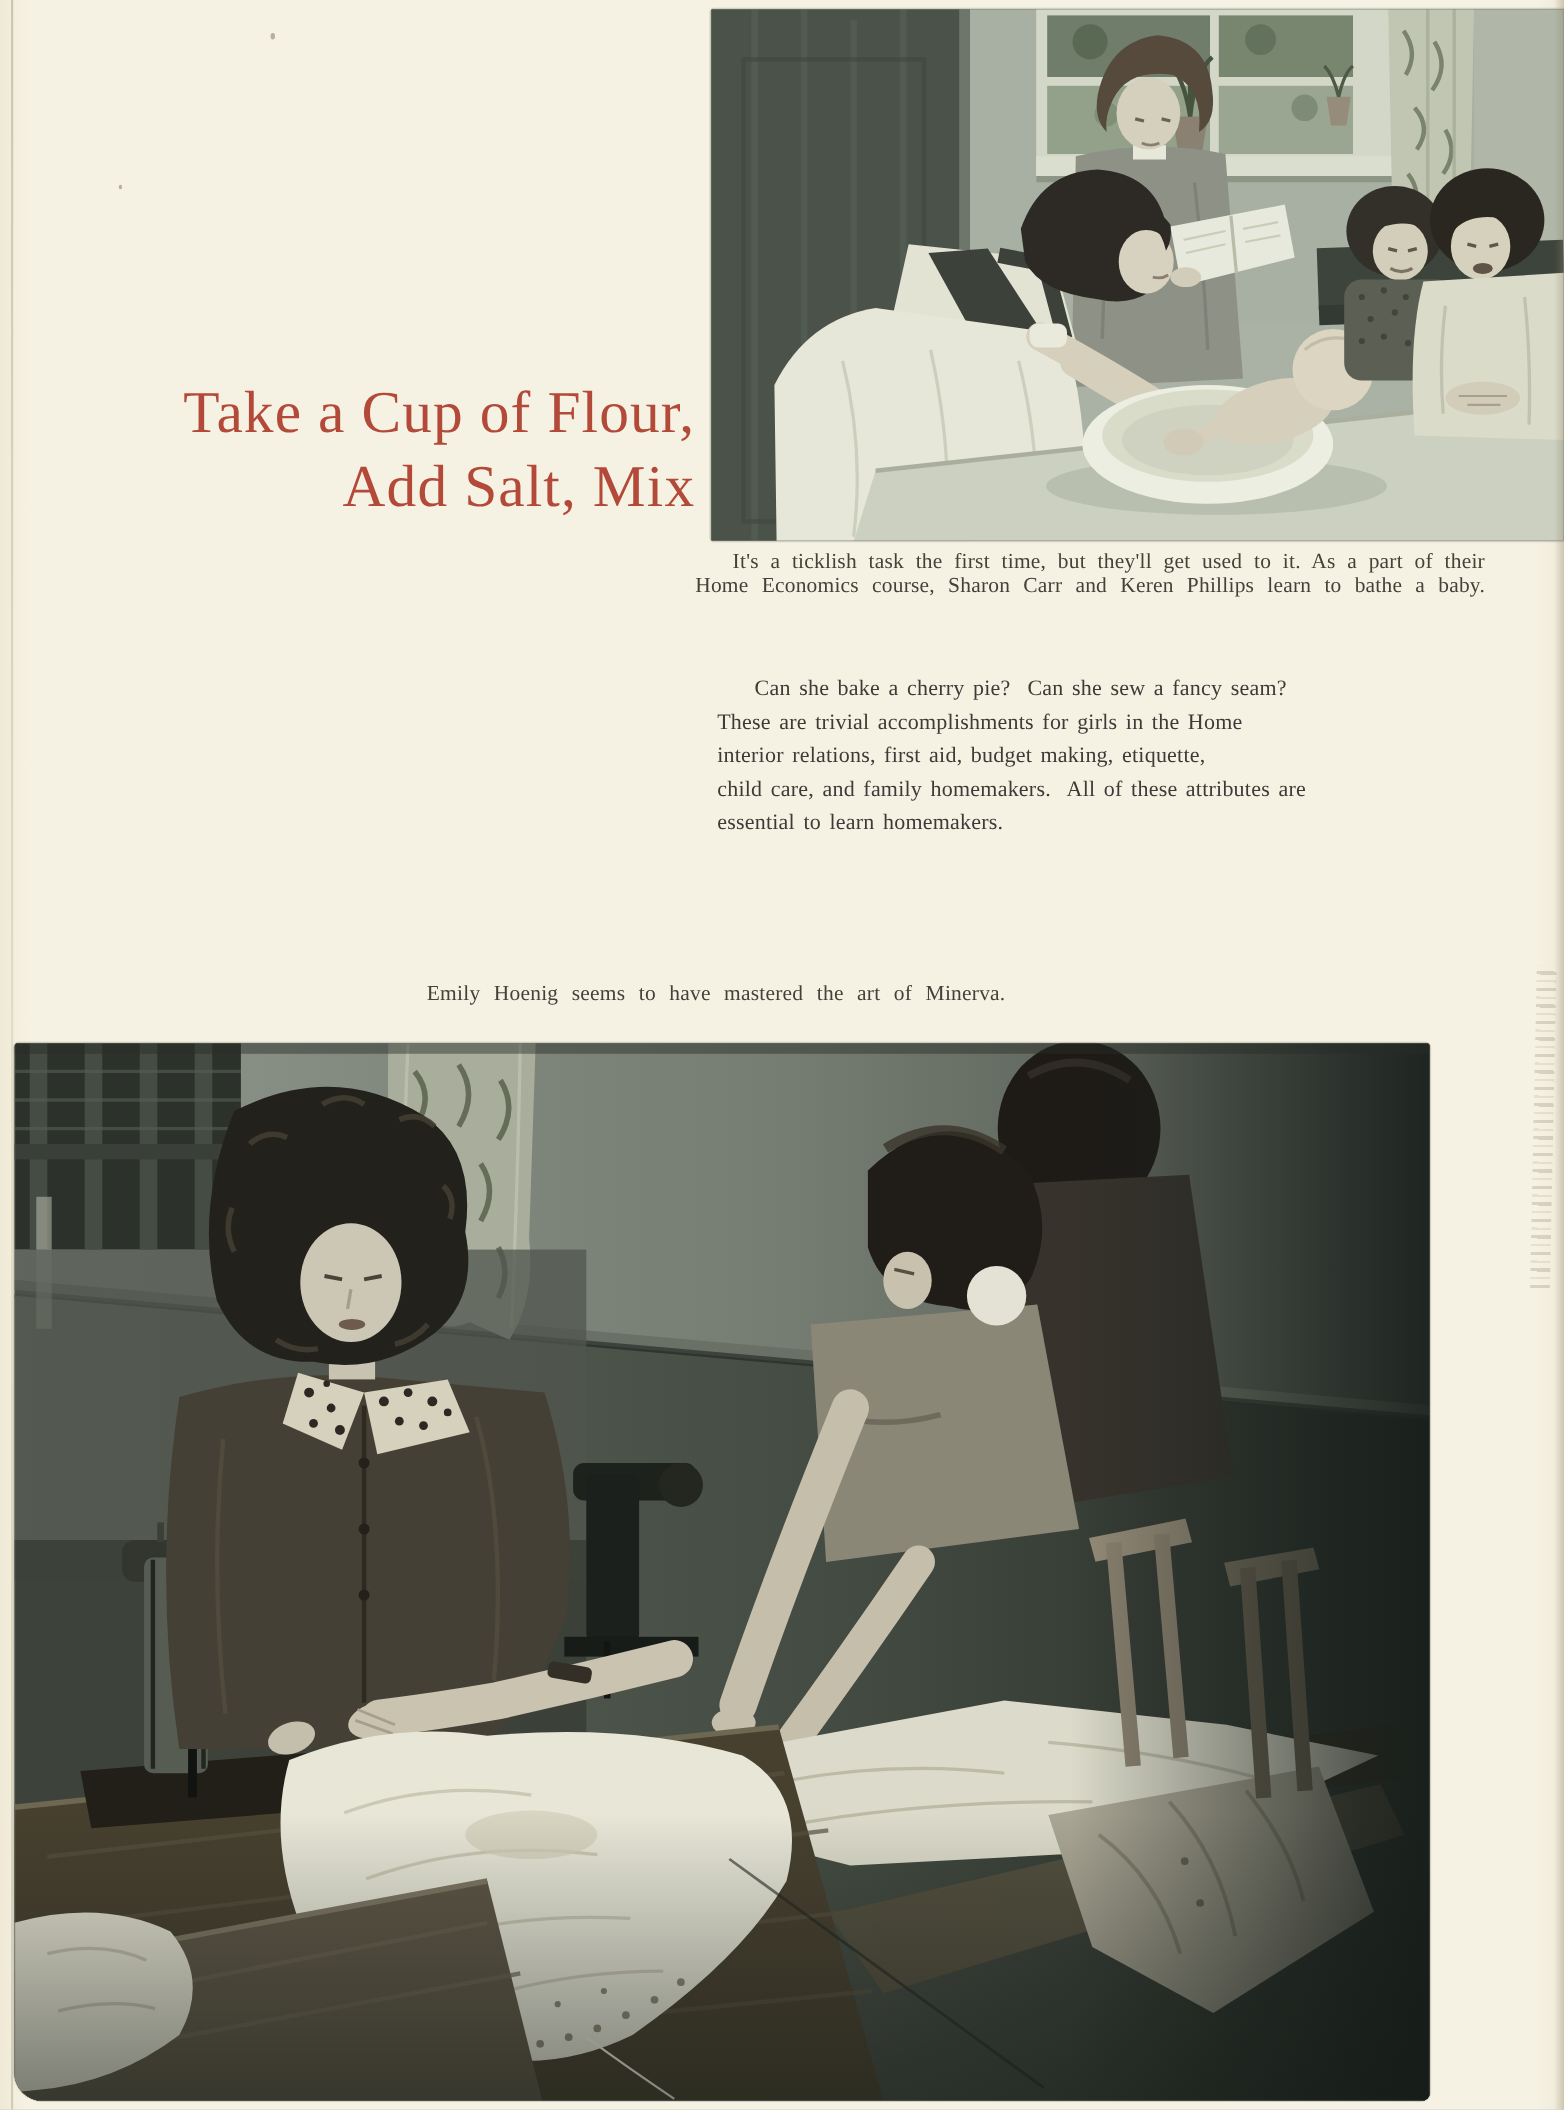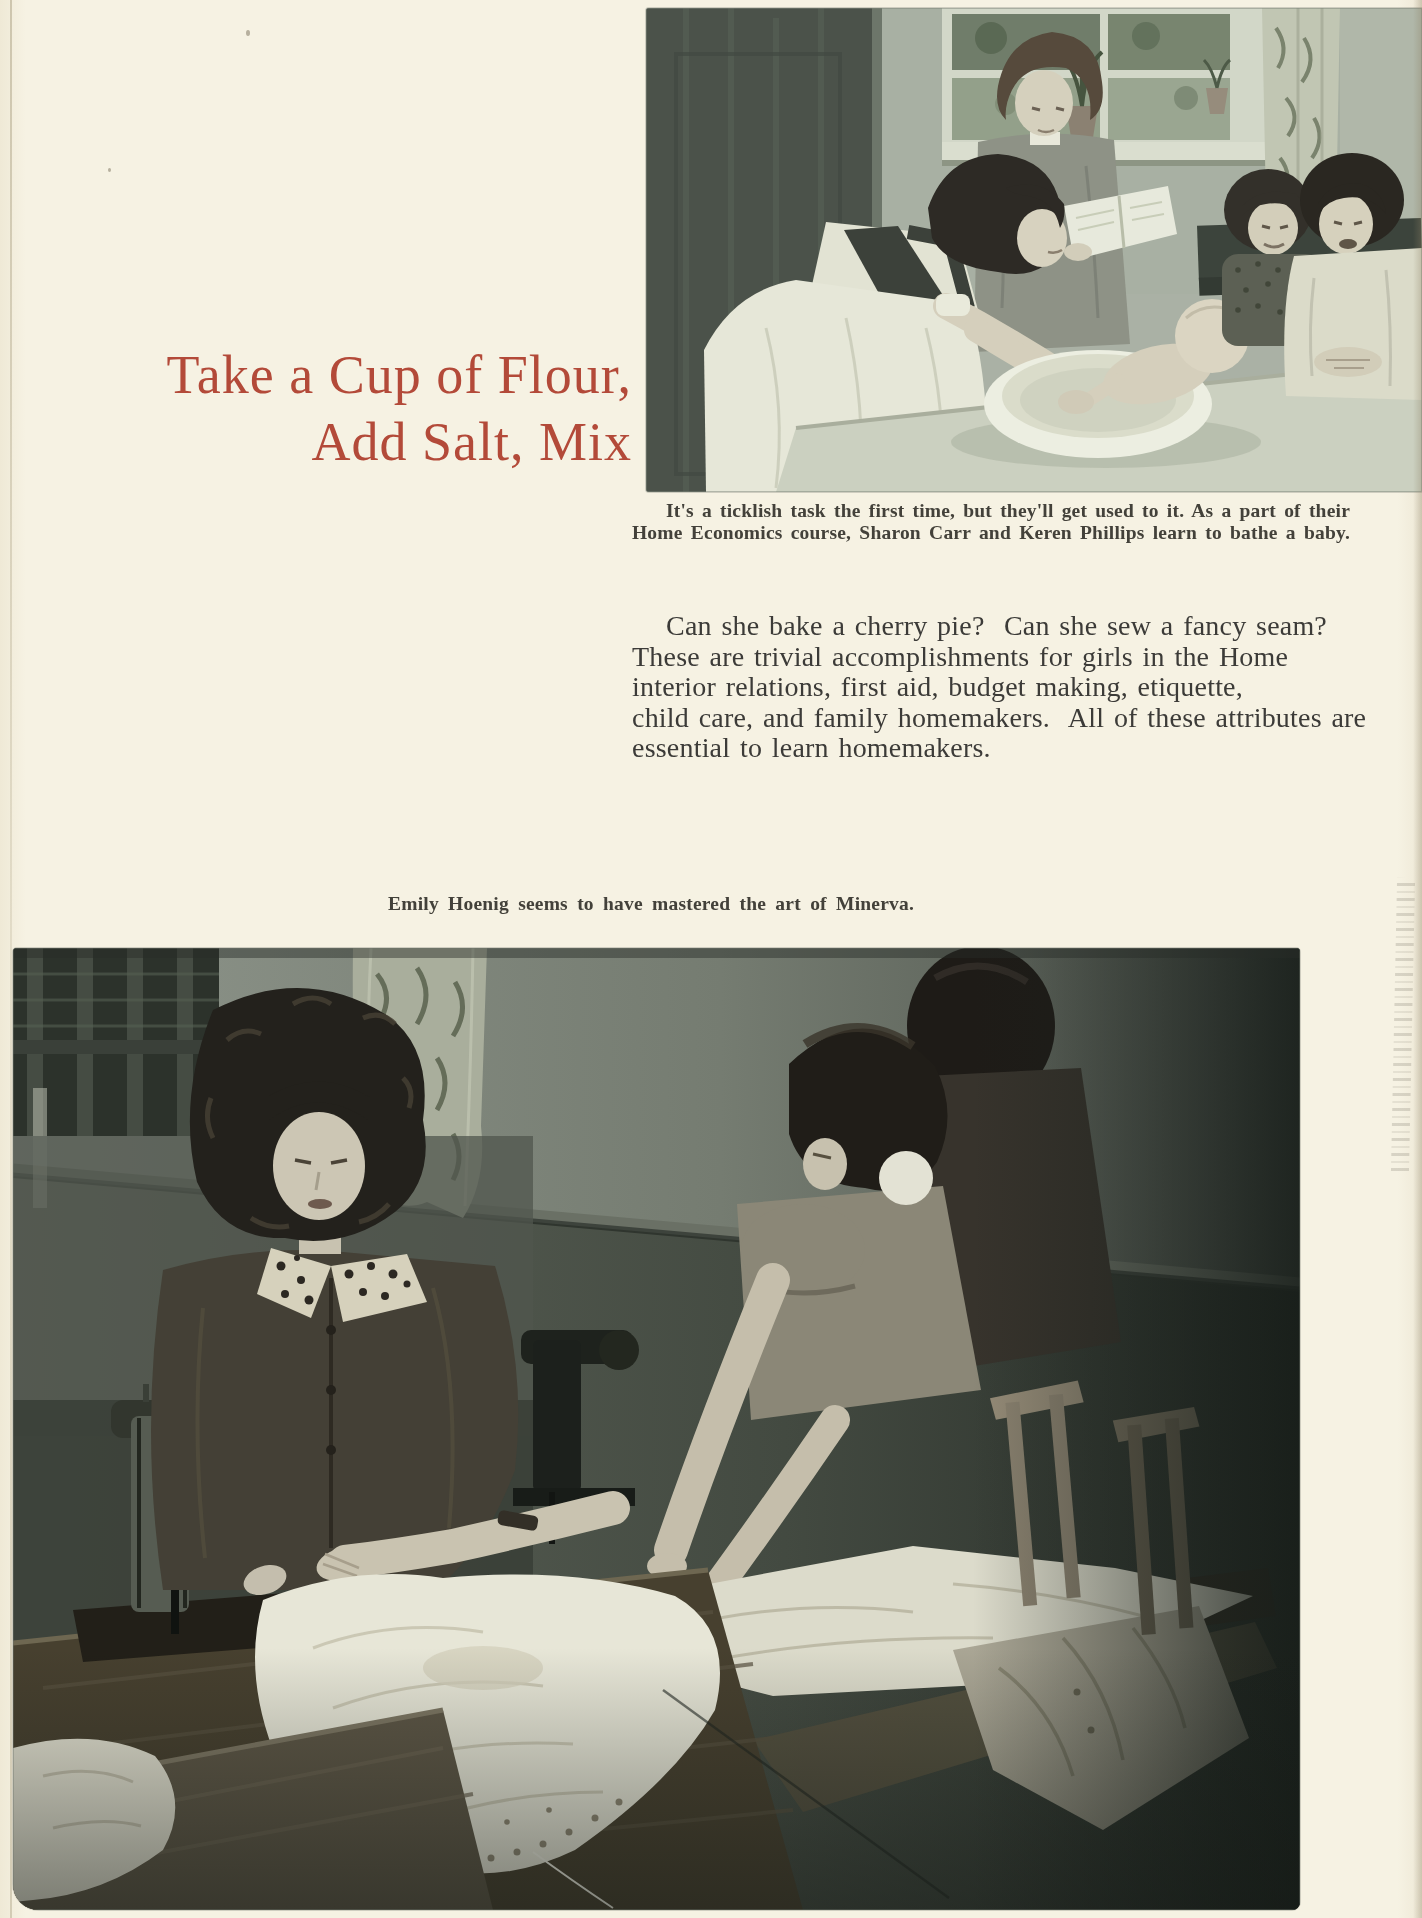--- a/index.html
+++ b/index.html
@@ -31,29 +31,28 @@
   .photo{position:absolute;overflow:hidden;border-radius:3px;
     box-shadow:0 0 0 1px rgba(90,95,88,.25);}
   #top-photo{left:646px;top:8px;width:776px;height:484px;border-radius:3px 0 0 3px;}
   #bottom-photo{left:13px;top:948px;width:1287px;height:962px;
     border-radius:4px 4px 8px 26px;}
   .photo svg{display:block;width:100%;height:100%;}
 
   .caption{
     position:absolute;font-size:19.5px;line-height:21.5px;color:#43413a;
     letter-spacing:.2px;
-    font-weight:bold;
   }
   #caption-top{left:632px;top:500px;width:718px;}
   #caption-top .cap-line{text-align:justify;text-align-last:justify;}
   #caption-top .cap-line.first{text-indent:34px;}
   #caption-bottom{left:388px;top:893px;width:526px;text-align:justify;text-align-last:justify;}
 
-  .body-text{position:absolute;left:632px;top:611px;width:640px;
-    font-size:28px;line-height:30.6px;color:#3c3b38;letter-spacing:.2px;}
+  .body-text{position:absolute;left:652px;top:611px;width:640px;
+    font-size:20px;line-height:30.6px;color:#3c3b38;letter-spacing:.2px;}
   .body-text .b-line{white-space:pre;word-spacing:2.5px;}
   .body-text .b-line.first{padding-left:34px;}
 </style>
 </head>
 <body>
 
 <div id="page">
 
   <div class="crease"></div>
   <div class="speck" style="left:246px;top:30px;"></div>

